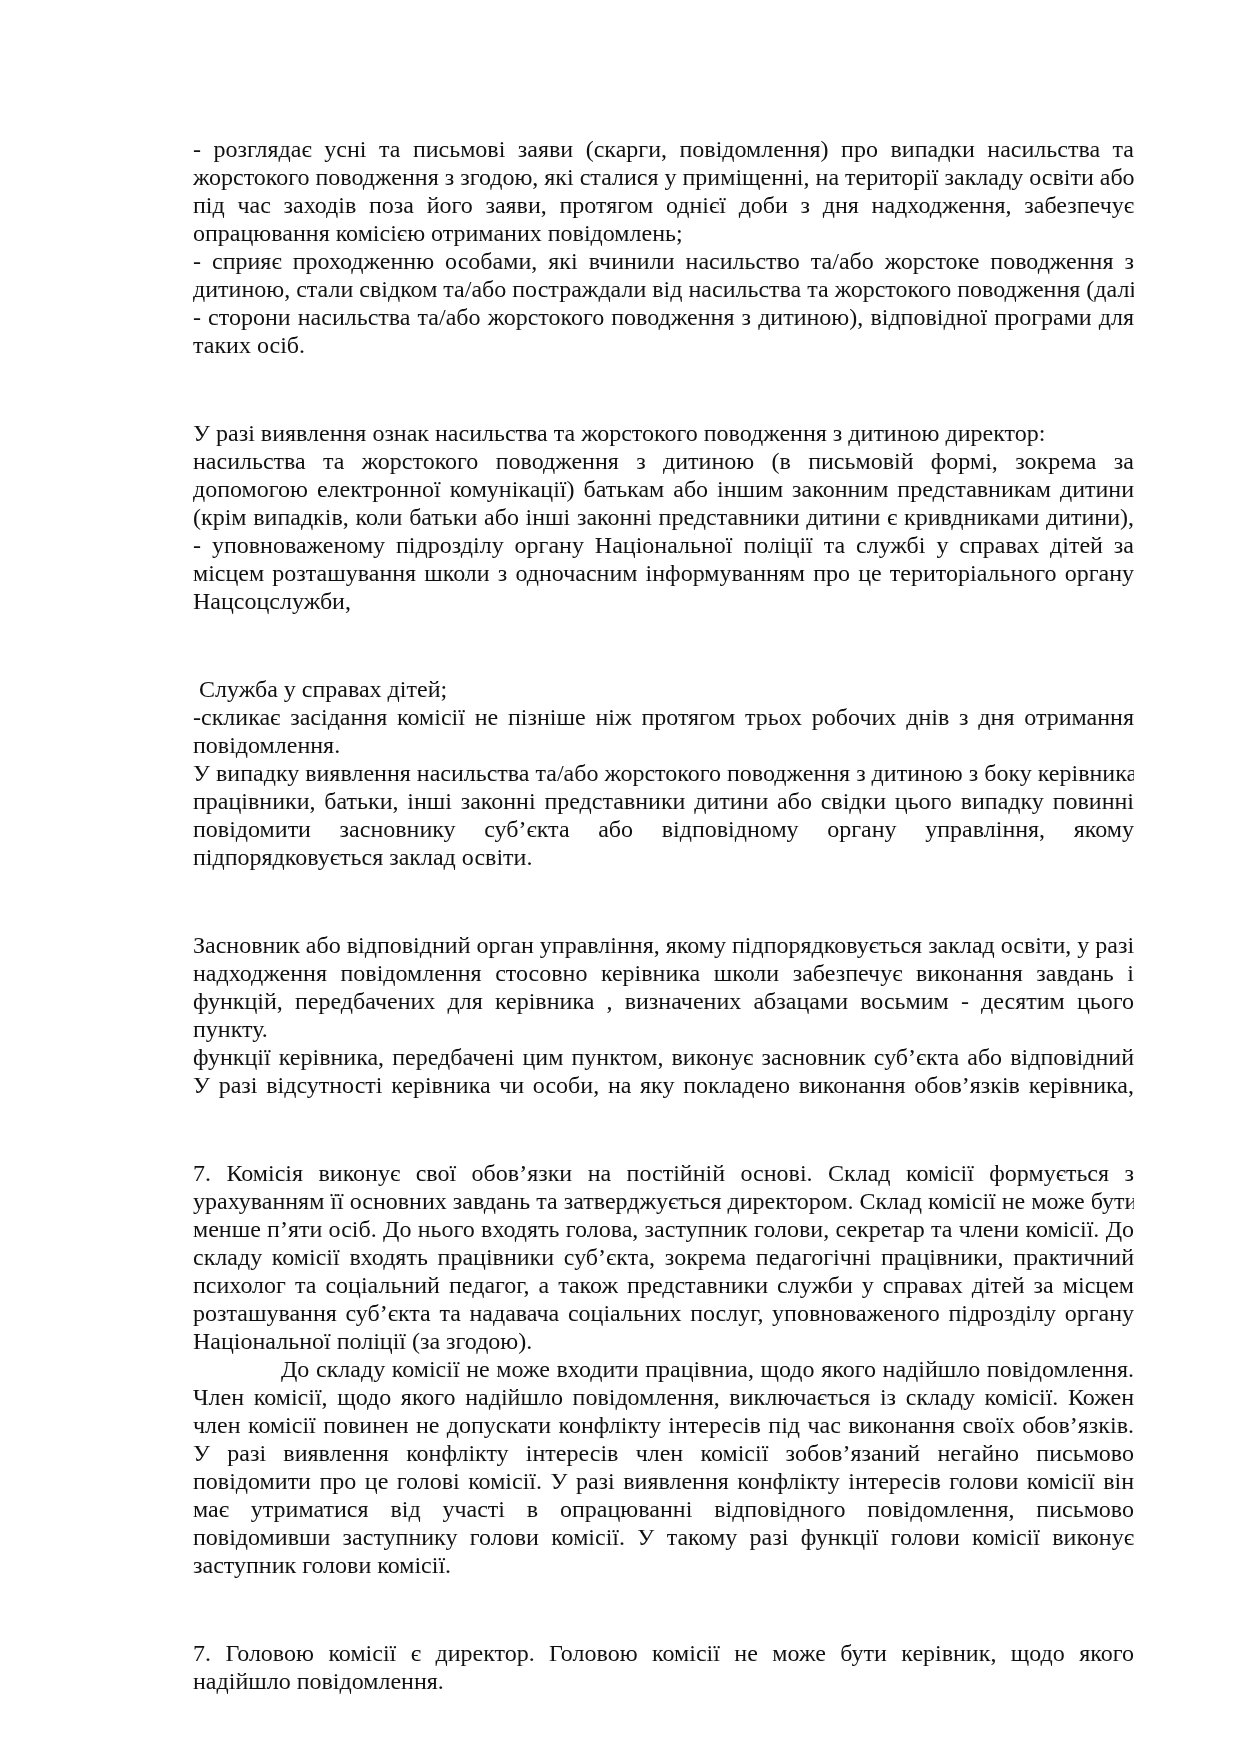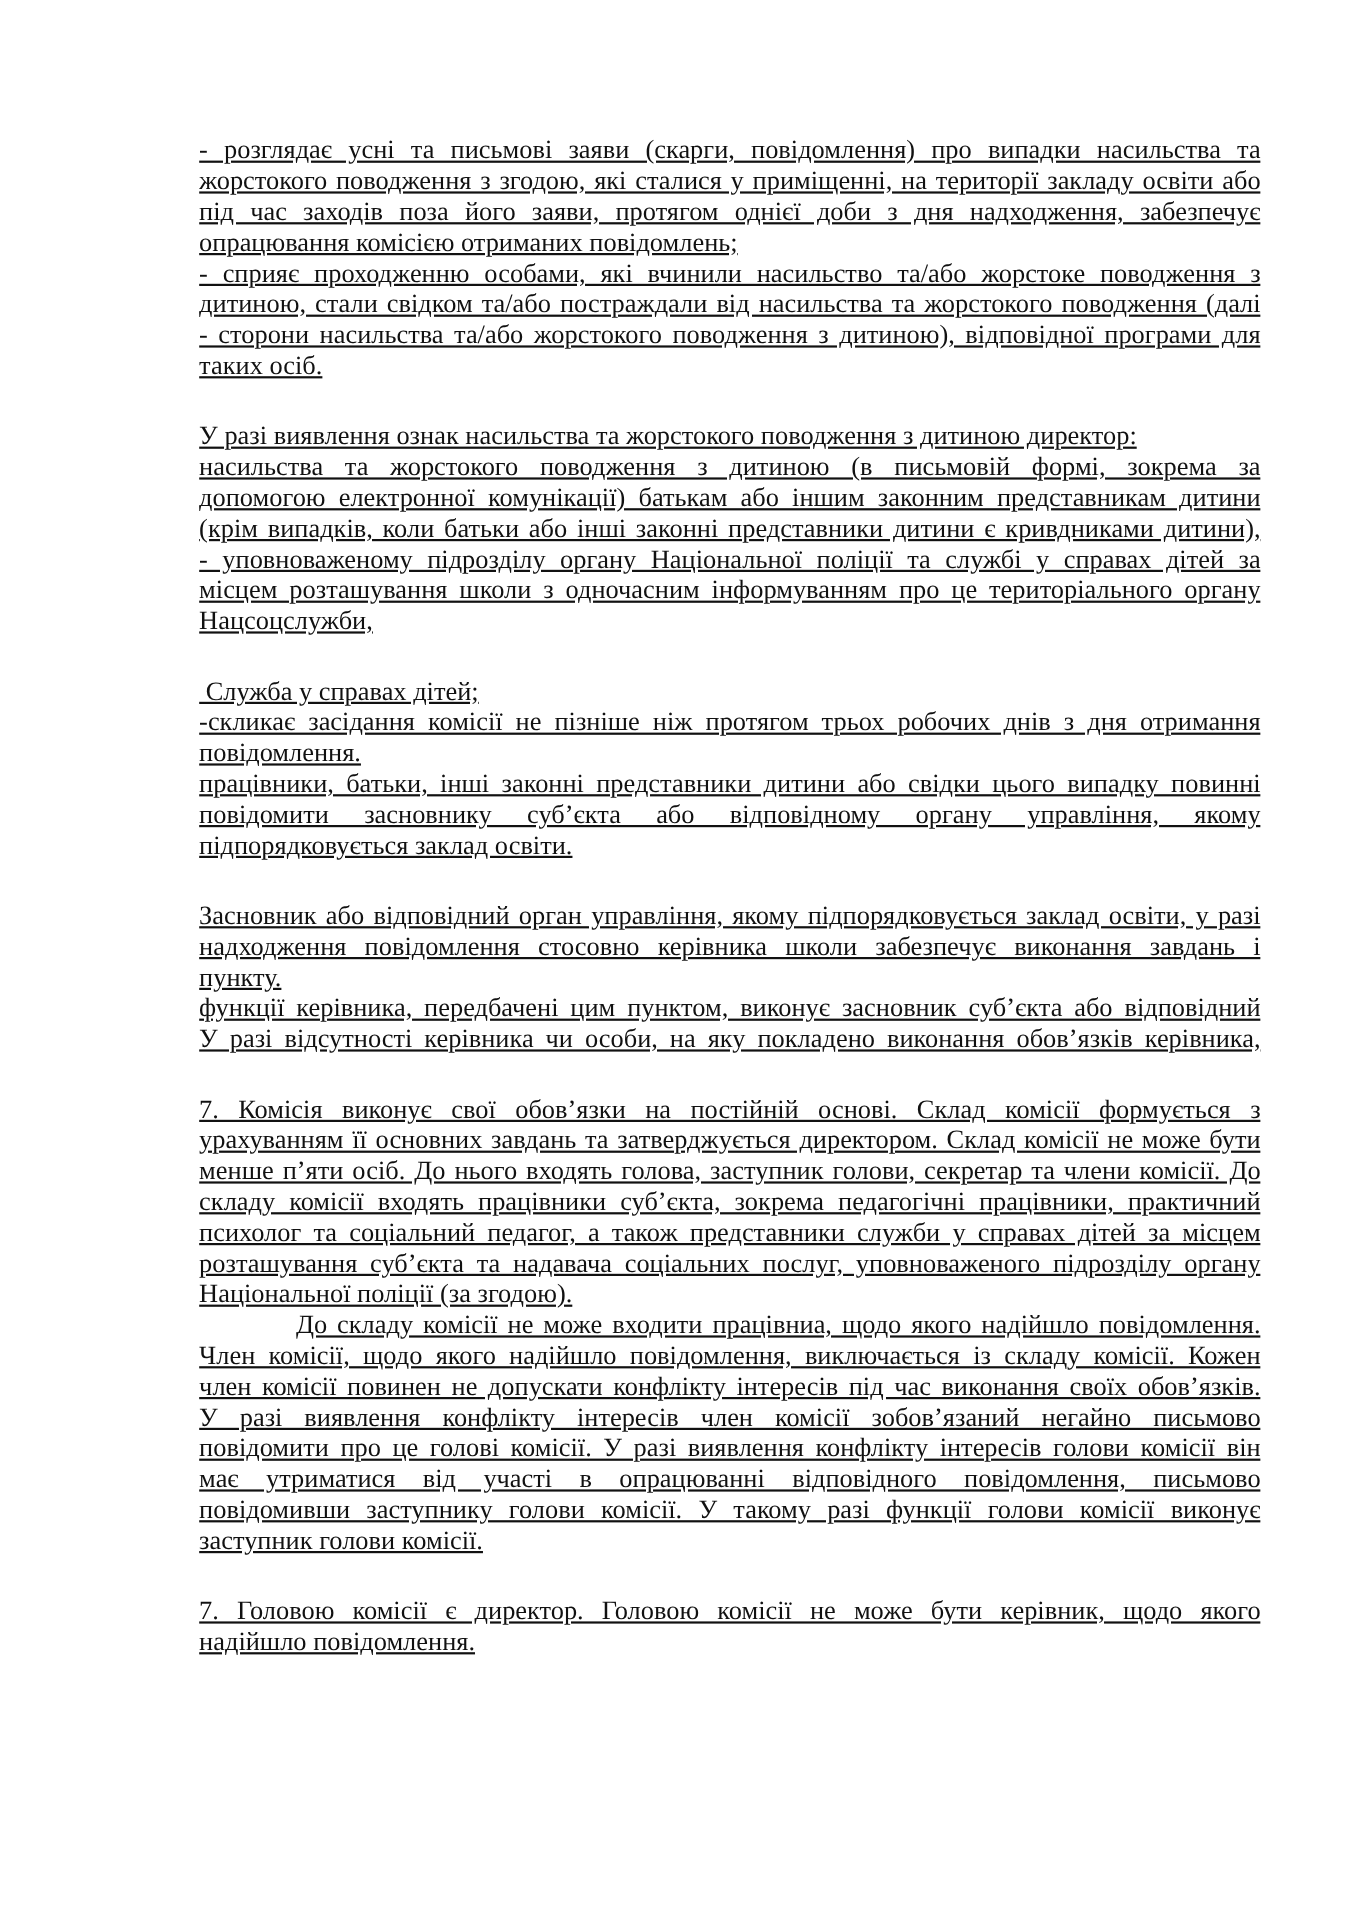--- a/index.html
+++ b/index.html
@@ -7,21 +7,21 @@
   .page {
     position: absolute;
     left: 177px;
     top: 119px;
     width: 973px;
     font-family: "Liberation Serif", "DejaVu Serif", serif;
     font-size: 24px;
     line-height: 28px;
     color: #111111;
   }
-  .para { margin: 4px; text-decoration: underline; }
+  .para { margin: 16px; }
   .line {
     display: block;
     height: 28px;
     white-space: nowrap;
     text-align: justify;
     text-align-last: justify;
     overflow: hidden;
   }
   .line.last { text-align-last: left; }
   .blank { height: 28px; }
@@ -52,29 +52,31 @@
     <span class="line">- уповноваженому підрозділу органу Національної поліції та службі у справах дітей за</span>
     <span class="line">місцем розташування школи з одночасним інформуванням про це територіального органу</span>
     <span class="line last">Нацсоцслужби,</span>
   </div>
   <div class="blank"></div>
 
   <div class="para">
     <span class="line last" style="white-space:pre"> Служба у справах дітей;</span>
     <span class="line">-скликає засідання комісії не пізніше ніж протягом трьох робочих днів з дня отримання</span>
     <span class="line last">повідомлення.</span>
+    <span class="line">У випадку виявлення насильства та/або жорстокого поводження з дитиною з боку керівника</span>
     <span class="line">працівники, батьки, інші законні представники дитини або свідки цього випадку повинні</span>
     <span class="line">повідомити засновнику суб’єкта або відповідному органу управління, якому</span>
     <span class="line last">підпорядковується заклад освіти.</span>
   </div>
   <div class="blank"></div>
 
   <div class="para">
     <span class="line">Засновник або відповідний орган управління, якому підпорядковується заклад освіти, у разі</span>
     <span class="line">надходження повідомлення стосовно керівника школи забезпечує виконання завдань і</span>
+    <span class="line">функцій, передбачених для керівника , визначених абзацами восьмим - десятим цього</span>
     <span class="line last">пункту.</span>
     <span class="line">функції керівника, передбачені цим пунктом, виконує засновник суб’єкта або відповідний</span>
     <span class="line">У разі відсутності керівника  чи особи, на яку покладено виконання обов’язків керівника,</span>
   </div>
   <div class="blank"></div>
 
   <div class="para">
     <span class="line">7. Комісія виконує свої обов’язки на постійній основі. Склад комісії формується з</span>
     <span class="line">урахуванням її основних завдань та затверджується директором. Склад комісії не може бути</span>
     <span class="line">менше п’яти осіб. До нього входять голова, заступник голови, секретар та члени комісії. До</span>

